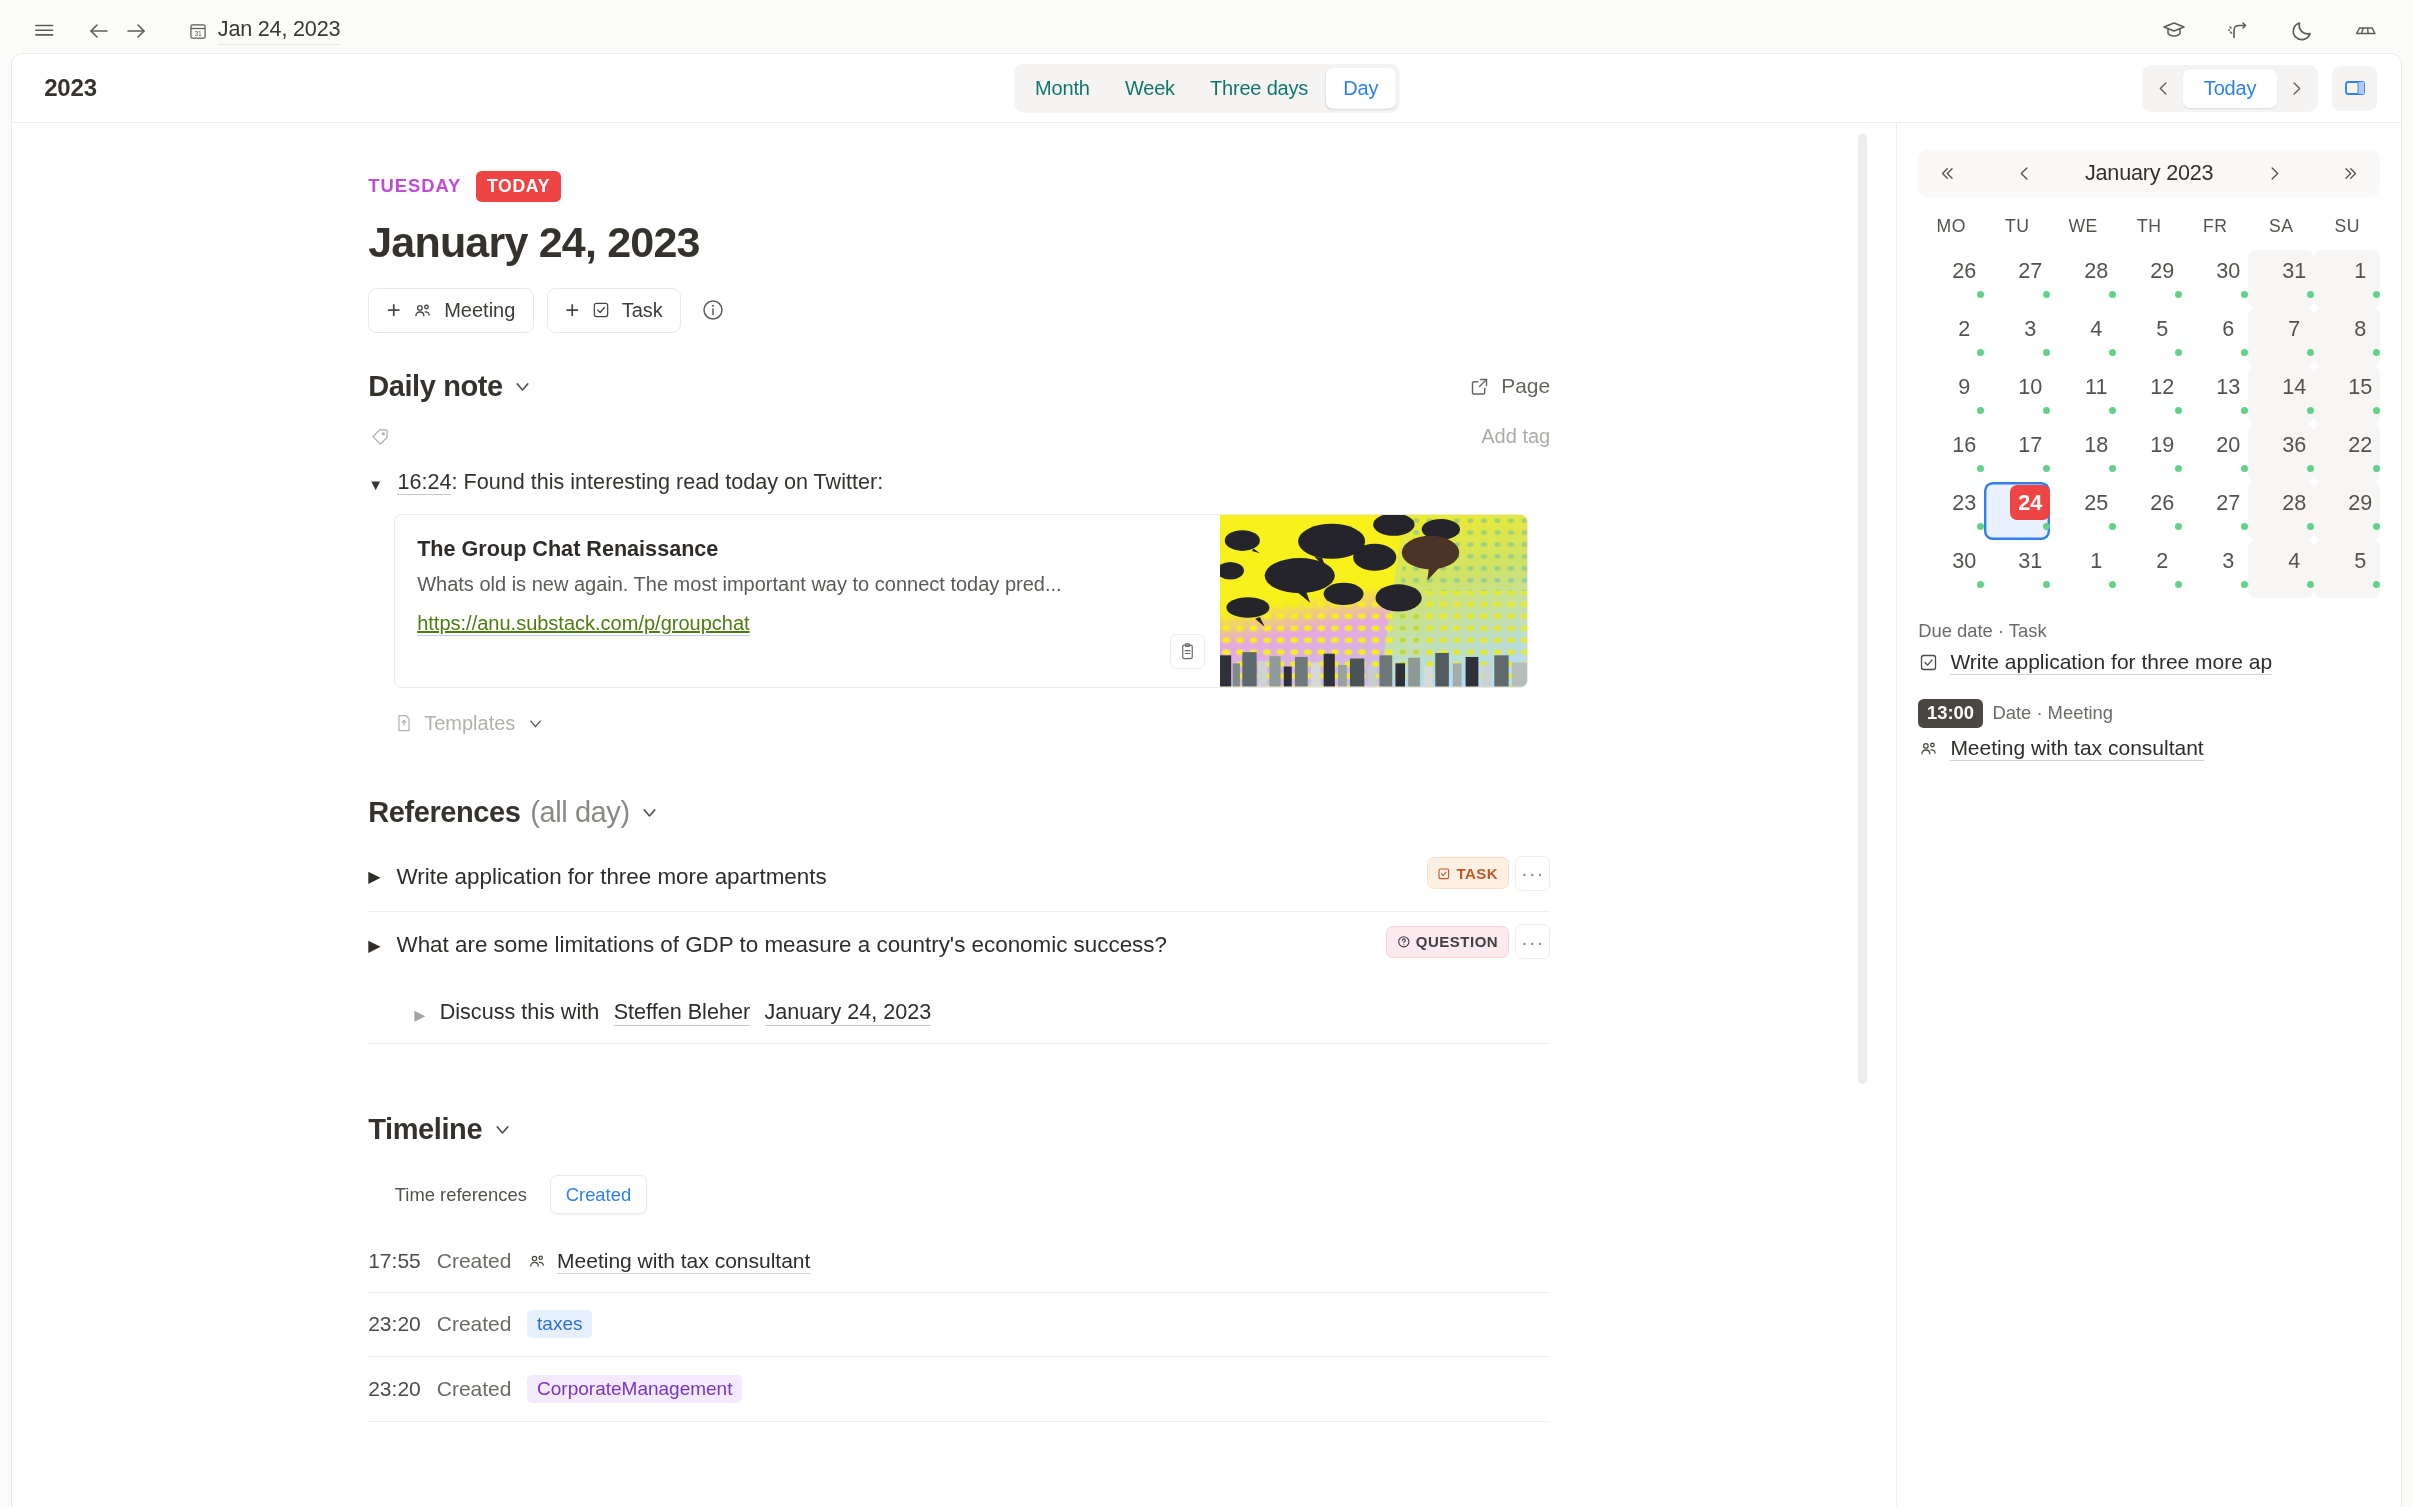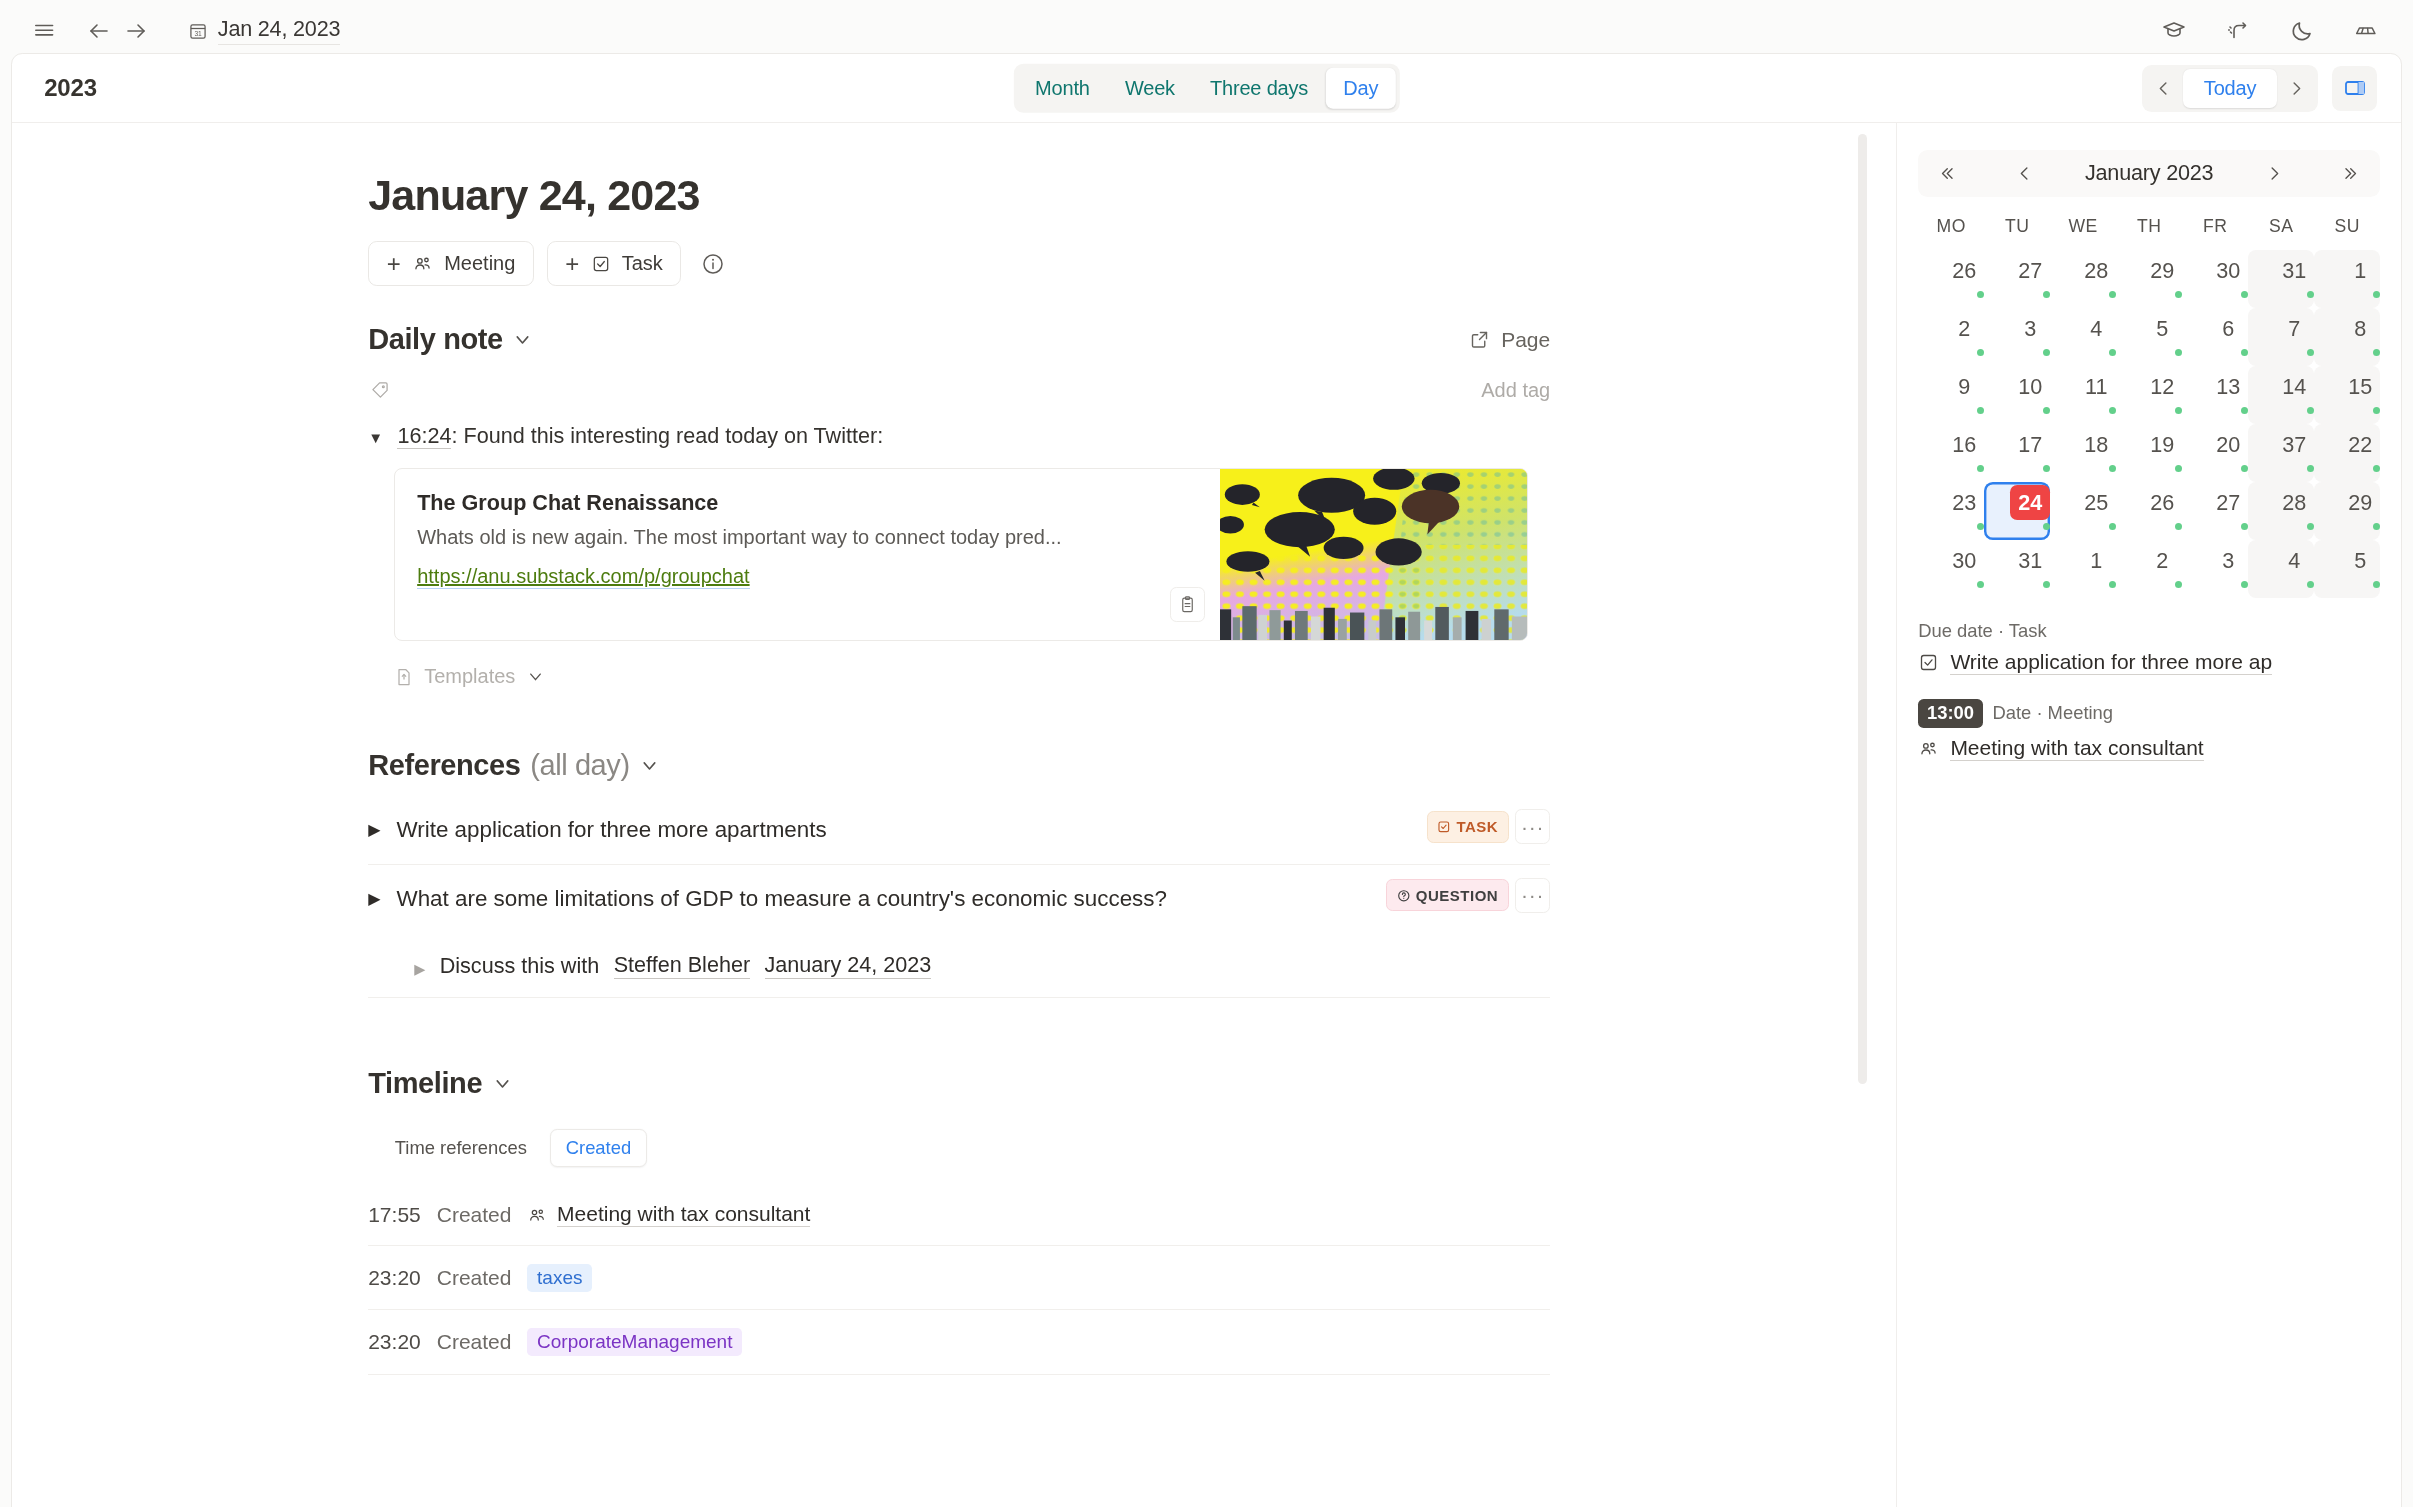--- a/index.html
+++ b/index.html
@@ -387,20 +387,24 @@
     </div>
   </div>
 
   <div class="body">
 
     <div class="main">
       <div class="vscroll"></div>
       <div class="main-inner">
         <div class="content">
 
+          <div class="daymeta">
+            <span class="weekday">TUESDAY</span>
+            <span class="todaypill">TODAY</span>
+          </div>
           <div class="dayTitle">January 24, 2023</div>
 
           <div class="addrow">
             <button class="addbtn">
               <span class="plus">+</span>
               <span style="display:flex;">
                 <svg width="21" height="21" viewBox="0 0 24 24" fill="none" stroke="#4a4743" stroke-width="1.5" stroke-linecap="round">
                     <circle cx="9" cy="9" r="2.6"></circle>
                     <path d="M4.5 18c0-2.6 2-4.3 4.5-4.3s4.5 1.7 4.5 4.3"></path>
                     <circle cx="16.5" cy="8" r="2"></circle>
@@ -806,21 +810,21 @@
           </div>
           <div class="cal-cell">
             <div class="cal-num">19</div>
             <div class="cal-dot"></div>
           </div>
           <div class="cal-cell">
             <div class="cal-num">20</div>
             <div class="cal-dot"></div>
           </div>
           <div class="cal-cell weekend">
-            <div class="cal-num">37</div>
+            <div class="cal-num">36</div>
             <div class="cal-dot"></div>
           </div>
           <div class="cal-cell weekend">
             <div class="cal-num">22</div>
             <div class="cal-dot"></div>
           </div>
           <div class="cal-cell">
             <div class="cal-num">23</div>
             <div class="cal-dot"></div>
           </div>

